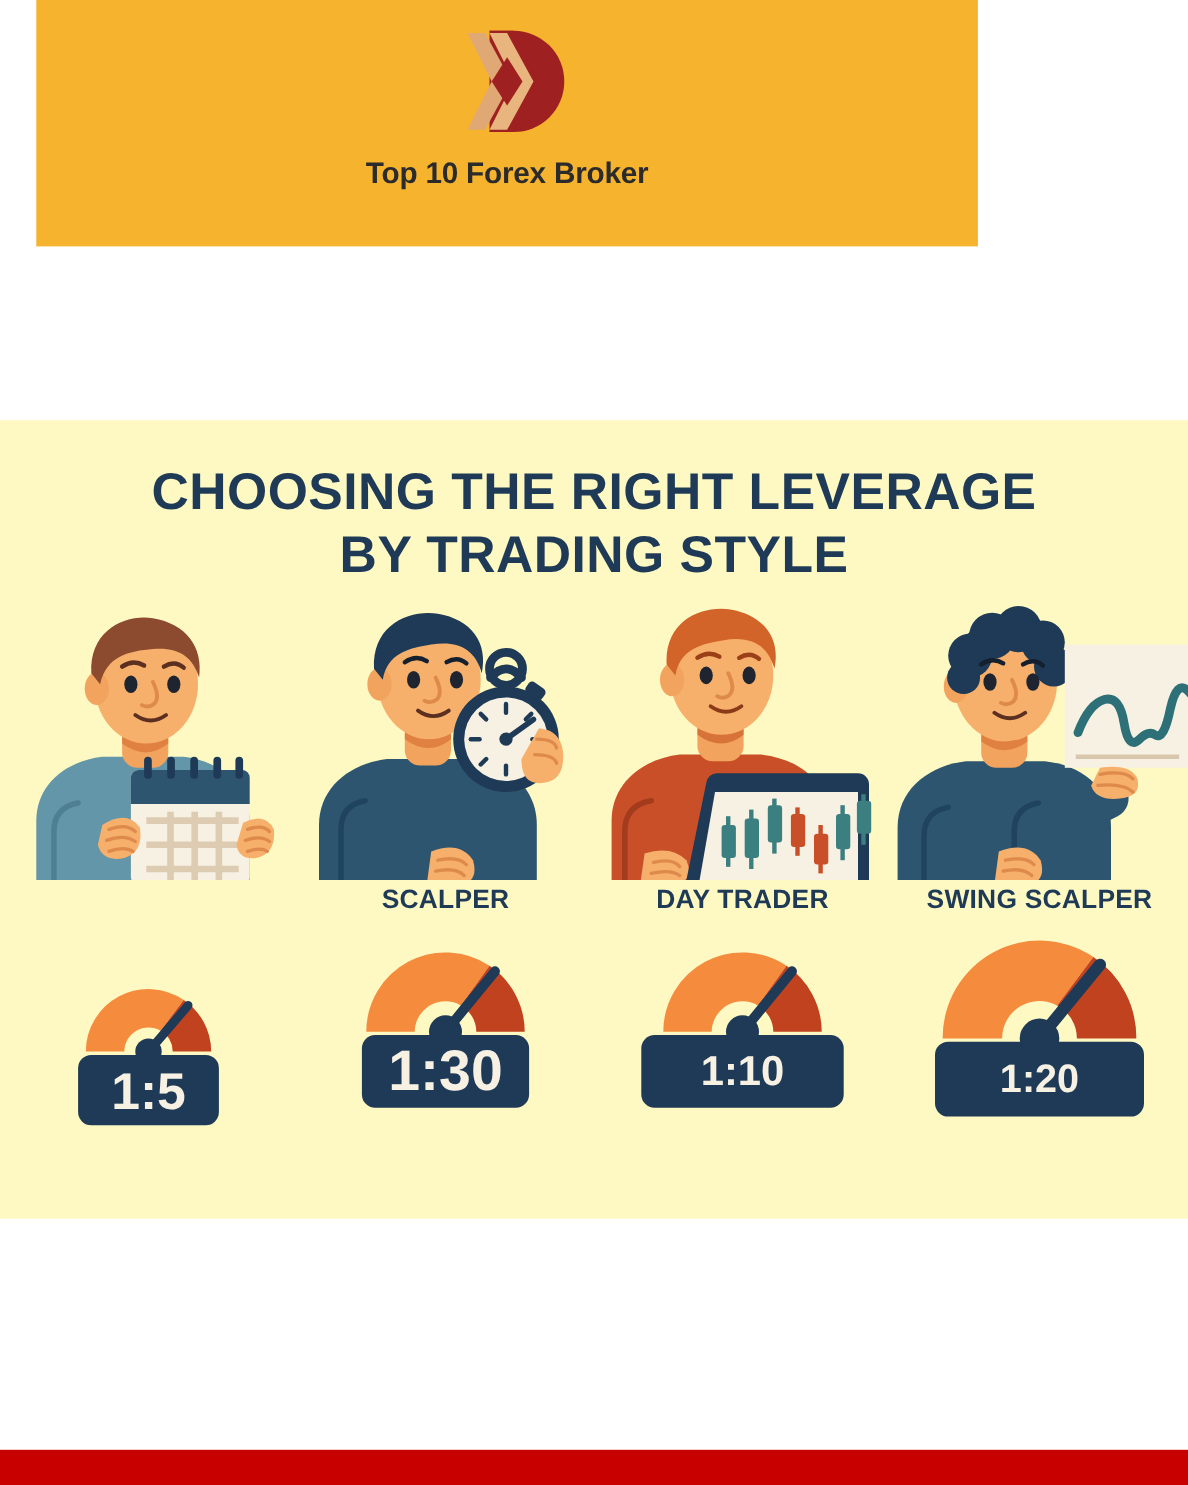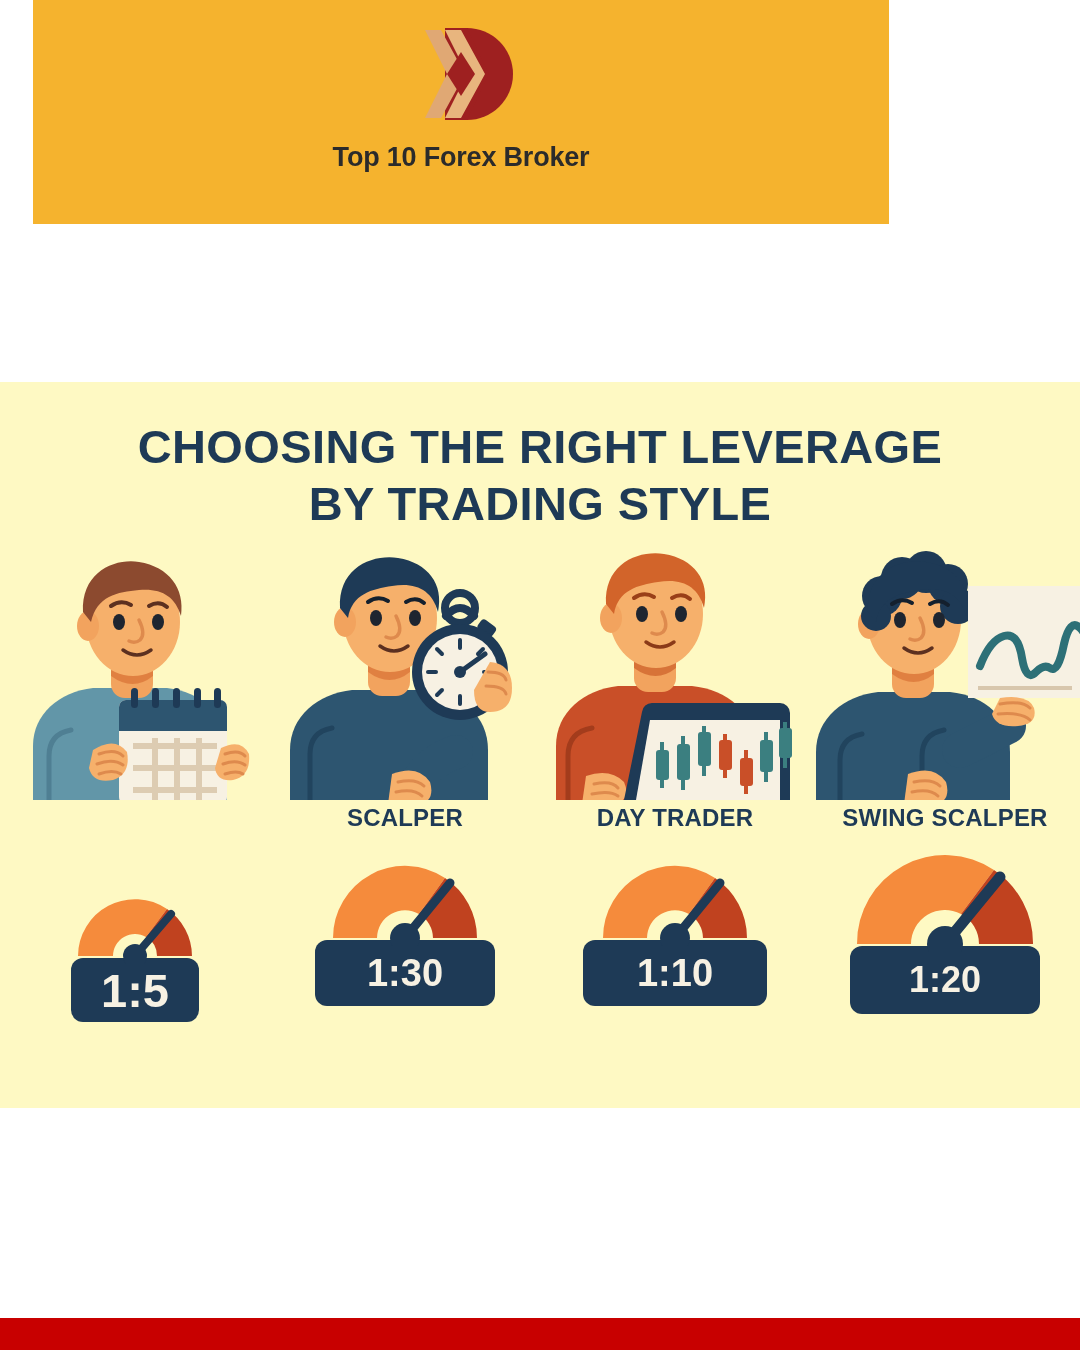--- a/index.html
+++ b/index.html
@@ -67,21 +67,21 @@
     display: flex; align-items: center; justify-content: center;
   }
 
   
   .c0 .gauge-wrap { top: 336px; }
   .c1 .gauge-wrap { top: 300px; }
   .c2 .gauge-wrap { top: 300px; }
   .c3 .gauge-wrap { top: 286px; }
 
   .c0 .badge { width: 128px; height: 64px; font-size: 47px; margin-top: -10px; }
-  .c1 .badge { width: 180px; height: 66px; font-size: 38px; margin-top: -10px; }
+  .c1 .badge { width: 152px; height: 66px; font-size: 52px; margin-top: -10px; }
   .c2 .badge { width: 184px; height: 66px; font-size: 38px; margin-top: -10px; }
   .c3 .badge { width: 190px; height: 68px; font-size: 36px; margin-top: -10px; }
 
   
   .white-gap {
     position: absolute; left: 0; top: 1108px; width: 1080px; height: 210px;
     background: #ffffff;
   }
   .redbar {
     position: absolute; left: 0; top: 1318px; width: 1080px; height: 32px;

